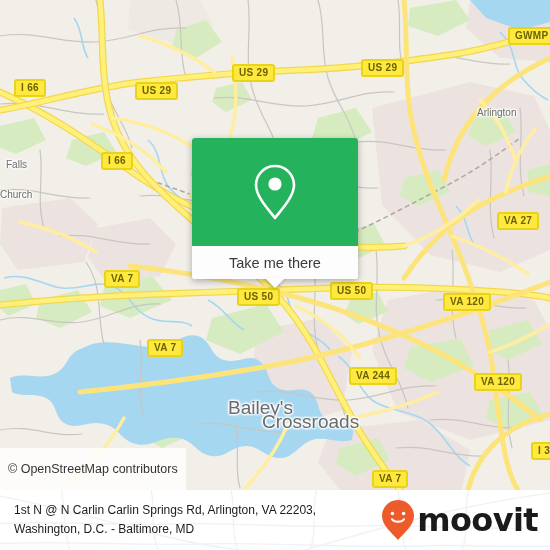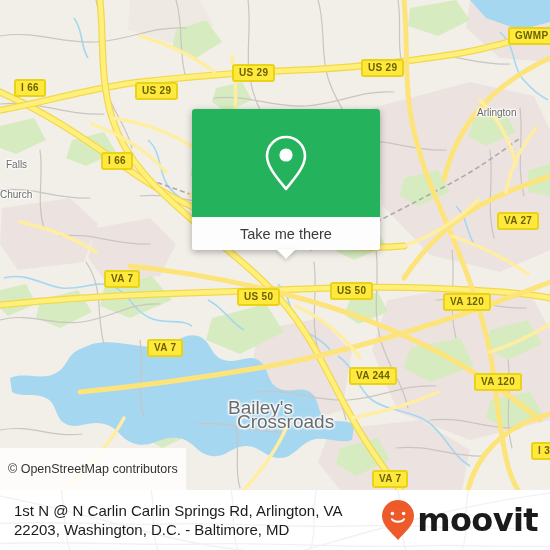--- a/index.html
+++ b/index.html
@@ -55,22 +55,22 @@
     font-size:12.5px;
     color:#333;
     background:rgba(255,255,255,.82);
     white-space:nowrap;
     font-family:"Liberation Sans","DejaVu Sans",sans-serif;
   }
 
   
   .popup{
     position:absolute;
-    left:192px;top:109px;
-    width:188px;
+    left:192px;top:138px;
+    width:166px;
     border-radius:3px;
     box-shadow:0 2px 7px rgba(0,0,0,.30);
     background:#fff;
     overflow:visible;
     z-index:20;
   }
   .popup-head{
     height:108px;
     background:#24b35c;
     border-radius:3px 3px 0 0;
@@ -106,21 +106,21 @@
   }
   .footer-watermark{
     position:absolute;left:0;top:0;width:550px;height:60px;opacity:.14;
   }
   .footer-inner{
     position:relative;
     display:flex;align-items:center;justify-content:space-between;
     height:60px;padding:0 12px 0 14px;box-sizing:border-box;
   }
   .footer-title{
-    font-size:15px;line-height:19px;color:#1c1c1c;
+    font-size:12px;line-height:19px;color:#1c1c1c;
     font-family:"Liberation Sans","DejaVu Sans",sans-serif;
     max-width:392px;
   }
   .brand{display:flex;align-items:center;gap:2px;}
   .brand-word{
     font-size:32px;letter-spacing:-.6px;color:#1a1a1a;
     font-family:"DejaVu Sans","Liberation Sans",sans-serif;
     font-weight:700;line-height:32px;
   }
 </style>
@@ -300,21 +300,21 @@
     <div class="shield" style="left:147px;top:339px;">VA 7</div>
     <div class="shield" style="left:349px;top:367px;">VA 244</div>
     <div class="shield" style="left:474px;top:373px;">VA 120</div>
     <div class="shield" style="left:531px;top:442px;">I 395</div>
     <div class="shield" style="left:372px;top:470px;">VA 7</div>
 
     <div class="place" style="left:477px;top:105px;">Arlington</div>
     <div class="place" style="left:6px;top:157px;">Falls</div>
     <div class="place" style="left:0px;top:187px;">Church</div>
     <div class="place small" style="left:228px;top:400px;">Bailey's</div>
-    <div class="place small" style="left:209px;top:414px;padding-left:28px;">Crossroads</div>
+    <div class="place small" style="left:234px;top:414px;padding-left:28px;">Crossroads</div>
 
     <div class="popup">
       <div class="popup-head">
         <svg class="pin-icon" width="46" height="58" viewBox="0 0 46 58">
           <path d="M23 3 C12.5 3 4 11.5 4 22 C4 33.5 16 46 23 55 C30 46 42 33.5 42 22 C42 11.5 33.5 3 23 3 Z" fill="none" stroke="#ffffff" stroke-width="2.6" stroke-linejoin="round"></path>
           <circle cx="23" cy="21" r="6.6" fill="#ffffff"></circle>
         </svg>
       </div>
       <div class="popup-body">
         <span class="popup-label">Take me there</span>

